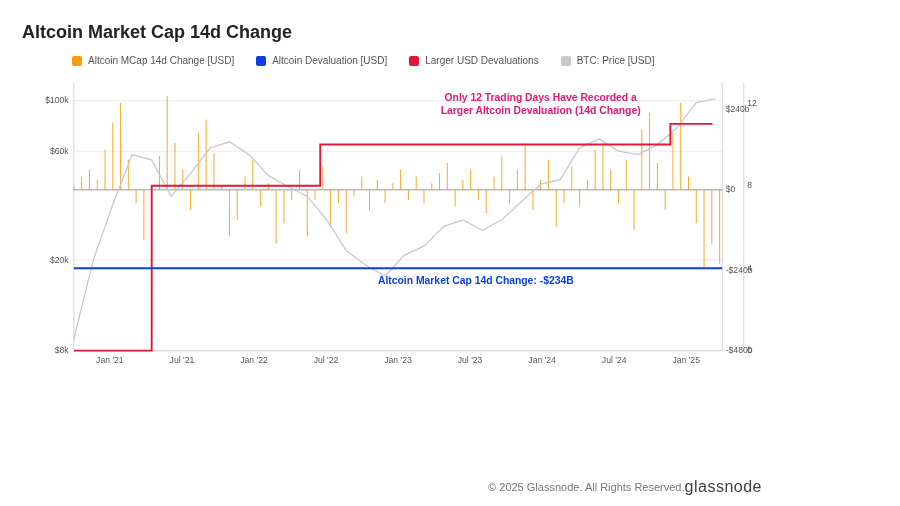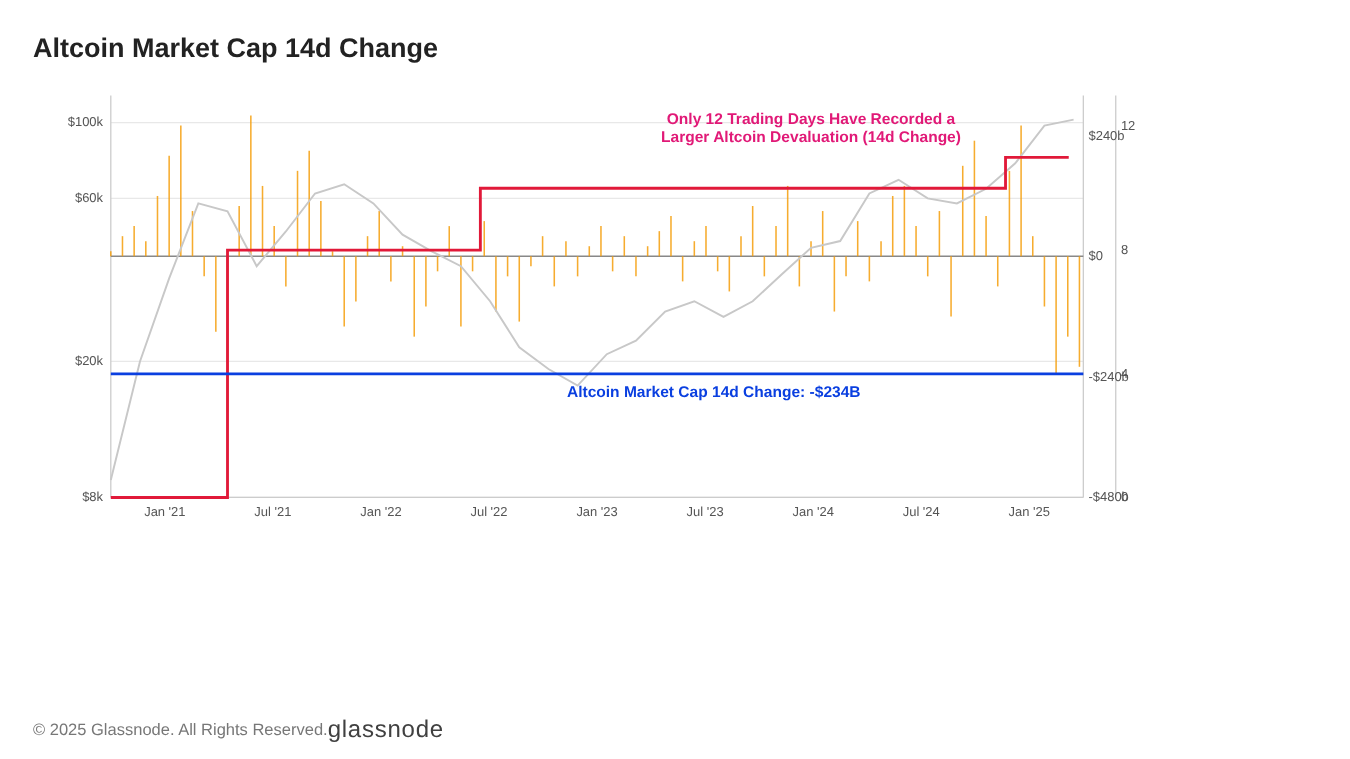--- a/index.html
+++ b/index.html
@@ -14,28 +14,46 @@
 .x-axis text{font-size:10px;fill:#555}
 .grid line{stroke:#e8e8e8;stroke-width:1}
 .axis-line{stroke:#ccc;stroke-width:1}
 .zero-line{stroke:#888;stroke-width:1}
 .orange-bars line{stroke:#f59e0b;stroke-width:1.2;opacity:.85}
 .btc-line{fill:none;stroke:#c8c8c8;stroke-width:1.5}
 .red-line{fill:none;stroke:#e11939;stroke-width:2.2}
 .blue-line{stroke:#0a3fe0;stroke-width:2.2}
 .ann{font-size:12px;font-weight:700;fill:#e11977}
 .ann-blue{font-size:12px;font-weight:700;fill:#0a3fe0}
-.foot{position:absolute;bottom:10px;left:22px;right:22px;display:flex;justify-content:flex-start;align-items:center;font-size:11px;color:#777}
+.foot{position:absolute;bottom:10px;left:22px;right:22px;display:flex;justify-content:flex-end;align-items:center;font-size:11px;color:#777}
 .brand{font-size:16px;color:#404040;font-weight:400;letter-spacing:.5px}
 </style>
 </head>
 <body>
 <div class="wrap">
 <div class="title">Altcoin Market Cap 14d Change</div>
 
+<div class="legend">
+  <span>
+        <i style="background:#f59e0b"></i>
+        <span>Altcoin MCap 14d Change [USD]</span>
+      </span>
+  <span>
+        <i style="background:#0a3fe0"></i>
+        <span>Altcoin Devaluation [USD]</span>
+      </span>
+  <span>
+        <i style="background:#e11939"></i>
+        <span>Larger USD Devaluations</span>
+      </span>
+  <span>
+        <i style="background:#c8c8c8"></i>
+        <span>BTC: Price [USD]</span>
+      </span>
+</div>
 
 <div class="plot">
 <svg viewBox="0 0 856 370" preserveAspectRatio="none">
   <g class="grid" id="grid">
           <line x1="60" y1="320" x2="810" y2="320"></line>
           <line x1="60" y1="215.10898772652894" x2="810" y2="215.10898772652894"></line>
           <line x1="60" y1="89.34698769104278" x2="810" y2="89.34698769104278"></line>
           <line x1="60" y1="30.870987762014863" x2="810" y2="30.870987762014863"></line>
         </g>
   <line class="axis-line" x1="60" y1="320" x2="810" y2="320"></line>

